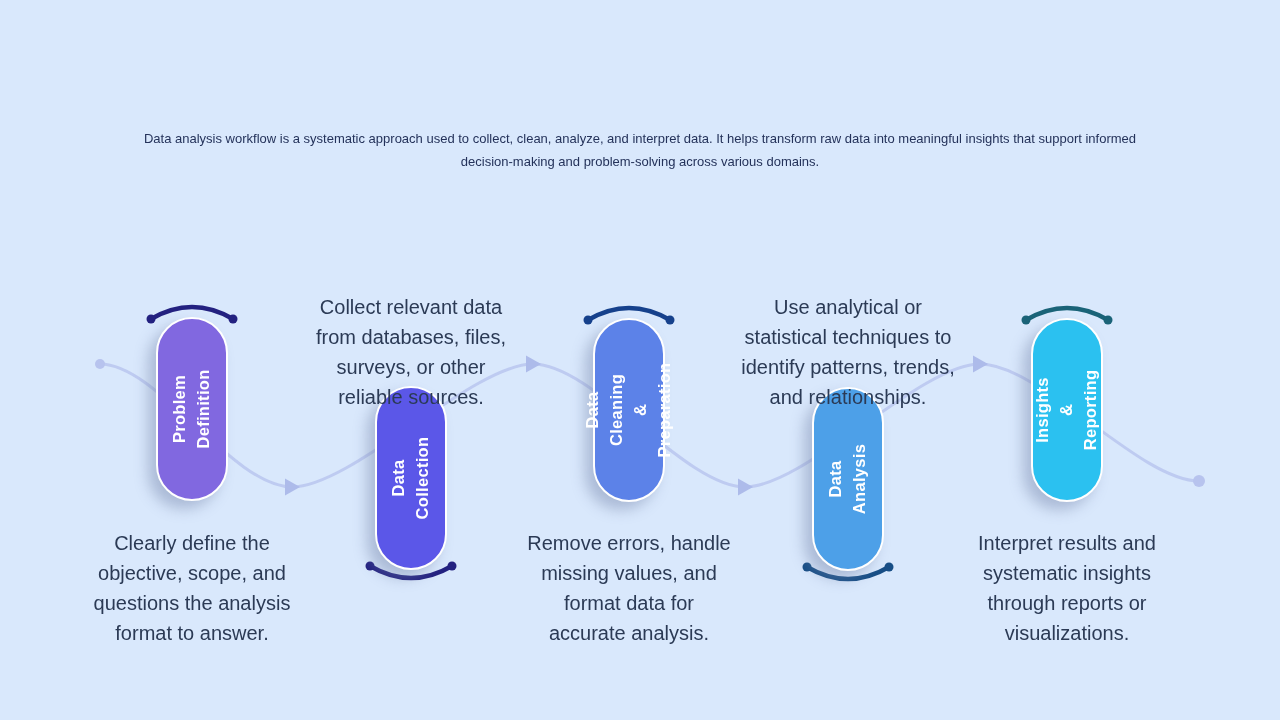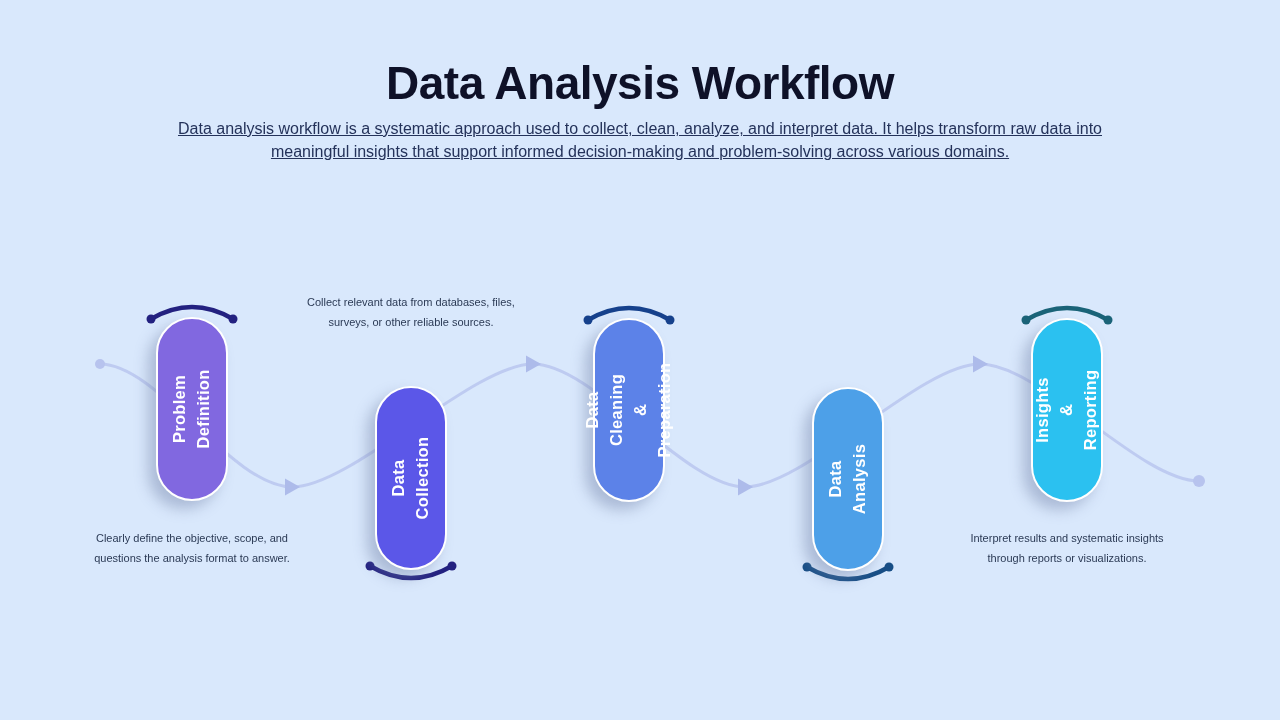--- a/index.html
+++ b/index.html
@@ -6,22 +6,22 @@
   html,body { width:1280px; height:720px; overflow:hidden; }
   body { font-family:"Liberation Sans", sans-serif; background:#d9e8fc; }
   .slide { position:relative; width:1280px; height:720px; }
 
   .title {
     position:absolute; top:56px; left:0; width:1280px;
     text-align:center; font-size:46px; font-weight:700;
     letter-spacing:-0.5px; color:#0e1128;
   }
   .subtitle {
-    position:absolute; top:118px; left:140px; width:1000px;
-    text-align:center; font-size:16px; line-height:22.5px; color:#24325a;text-decoration:underline;
+    position:absolute; top:128px; left:140px; width:1000px;
+    text-align:center; font-size:13px; line-height:22.5px; color:#24325a;
   }
 
   .connector-svg { position:absolute; top:0; left:0; width:1280px; height:720px; }
 
   .pill {
     position:absolute; width:72px; height:184px; border-radius:38px;
     border:2.5px solid #ffffff;
     box-shadow:-8px 8px 14px rgba(116,131,168,0.45);
     display:flex; align-items:center; justify-content:center;
   }
@@ -40,34 +40,33 @@
   .arc { position:absolute; width:96px; height:34px; }
   .arc path { fill:none; stroke-width:4.5; stroke-linecap:round; }
   .a1 { left:144px; top:292px; }
   .a2 { left:363px; top:559px; }
   .a3 { left:581px; top:293px; }
   .a4 { left:800px; top:560px; }
   .a5 { left:1019px; top:293px; }
 
   .desc {
     position:absolute; text-align:center;
-    font-size:11px; line-height:20px; color:#2b3a55;
+    font-size:20px; line-height:30px; color:#2b3a55;
   }
   .d1 { left:80px;  top:528px; width:224px; }
   .d2 { left:304px; top:292px; width:214px; }
   .d3 { left:527px; top:528px; width:204px; }
   .d4 { left:731px; top:292px; width:234px; }
   .d5 { left:953px; top:528px; width:228px; }
 </style>
 </head>
 <body style="background: rgb(217, 232, 252);">
 
 <div class="slide">
 
-  <h1 class="title" style="color: rgb(14, 17, 40);">Data Analysis Workflow</h1>
   <p class="subtitle">Data analysis workflow is a systematic approach used to collect, clean, analyze, and interpret data. It helps transform raw data into meaningful insights that support informed decision-making and problem-solving across various domains.</p>
 
   <svg class="connector-svg" id="connector" viewBox="0 0 1280 720" xmlns="http://www.w3.org/2000/svg">
     <path id="wave" d="M100,364 C158,364 232,487 292,487 C352,487 473,364 533,364 C593,364 685,487 745,487 C805,487 920,364 980,364 C1040,364 1140,481 1199,481" fill="none" stroke-width="3" opacity="0.8" style="stroke: rgb(183, 195, 238);"></path>
     <circle class="endpt" cx="100" cy="364" r="5" style="fill: rgb(183, 195, 238);"></circle>
     <circle class="endpt" cx="1199" cy="481" r="6" style="fill: rgb(183, 195, 238);"></circle>
     <polygon class="arrow" points="285,478.5 285,495.5 300,487" style="fill: rgb(173, 187, 234);"></polygon>
     <polygon class="arrow" points="526,355.5 526,372.5 541,364" style="fill: rgb(173, 187, 234);"></polygon>
     <polygon class="arrow" points="738,478.5 738,495.5 753,487" style="fill: rgb(173, 187, 234);"></polygon>
     <polygon class="arrow" points="973,355.5 973,372.5 988,364" style="fill: rgb(173, 187, 234);"></polygon>
@@ -97,29 +96,31 @@
 
   <svg class="arc a3" viewBox="0 0 96 34">
     <path d="M7,27 Q48,3 89,27" style="stroke: rgb(22, 65, 140);"></path>
       <circle cx="7" cy="27" r="4.5" style="fill: rgb(22, 65, 140);"></circle>
       <circle cx="89" cy="27" r="4.5" style="fill: rgb(22, 65, 140);"></circle>
   </svg>
   <div class="pill p3" style="background: rgb(92, 130, 232);">
     <span class="pill-label">Data Cleaning
 &amp; Preparation</span>
   </div>
+  <div class="desc d3">Remove errors, handle missing values, and format data for accurate analysis.</div>
 
   <svg class="arc a4" viewBox="0 0 96 34">
     <path d="M7,7 Q48,31 89,7" style="stroke: rgb(23, 78, 134);"></path>
       <circle cx="7" cy="7" r="4.5" style="fill: rgb(23, 78, 134);"></circle>
       <circle cx="89" cy="7" r="4.5" style="fill: rgb(23, 78, 134);"></circle>
   </svg>
   <div class="pill p4" style="background: rgb(77, 160, 232);">
     <span class="pill-label">Data Analysis</span>
   </div>
+  <div class="desc d4">Use analytical or statistical techniques to identify patterns, trends, and relationships.</div>
 
   <svg class="arc a5" viewBox="0 0 96 34">
     <path d="M7,27 Q48,3 89,27" style="stroke: rgb(26, 99, 120);"></path>
       <circle cx="7" cy="27" r="4.5" style="fill: rgb(26, 99, 120);"></circle>
       <circle cx="89" cy="27" r="4.5" style="fill: rgb(26, 99, 120);"></circle>
   </svg>
   <div class="pill p5" style="background: rgb(43, 193, 240);">
     <span class="pill-label">Insights &amp;
 Reporting</span>
   </div>

